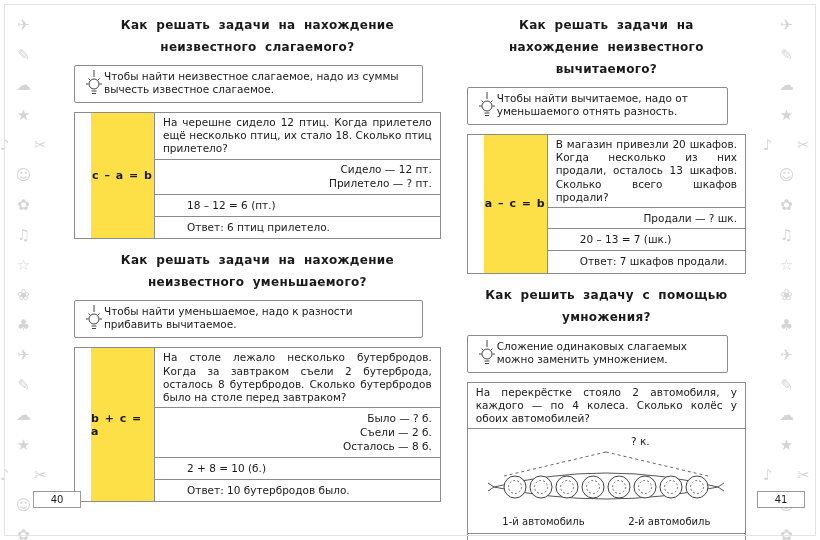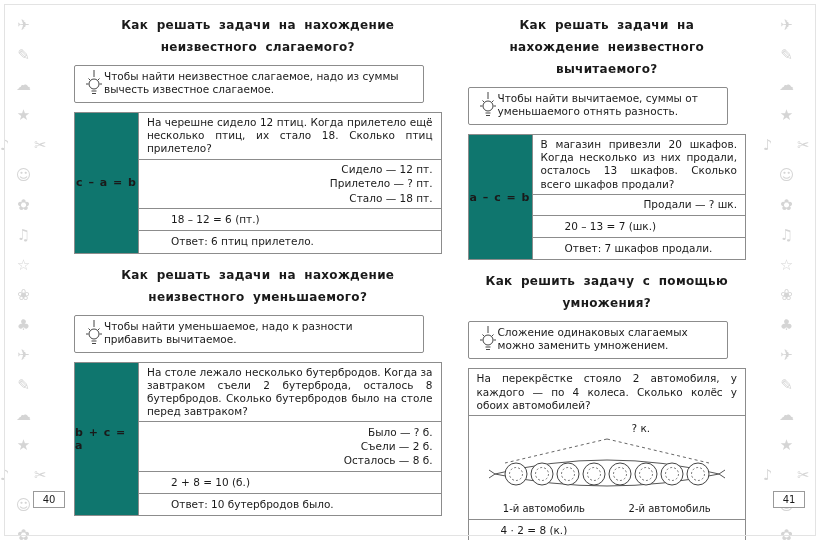--- a/index.html
+++ b/index.html
@@ -67,28 +67,29 @@
   .ptable {
     border:1.3px solid #8c8c8c;
     display:flex;
     margin:0 1px 10px 1px;
     background:#fff;
   }
   .ptable.column { flex-direction:column; }
 
   .formula-cell {
     flex:0 0 64px;
-    background:#0f766e;
+    background:#fde047;
     border-right:1.3px solid #8c8c8c;
     display:flex;
     align-items:center;
     justify-content:center;
     font-weight:bold;
     font-size:11px;
     letter-spacing:1px;
+    margin-left:16px;
   }
   .rows { flex:1 1 auto; display:flex; flex-direction:column; }
   .row {
     padding:3px 8px;
     font-size:10.5px;
     line-height:13.2px;
     border-top:1.3px solid #8c8c8c;
   }
   .rows .row:first-child, .ptable.column .row:first-child { border-top:none; }
   .row.problem { text-align:justify; }
@@ -104,21 +105,21 @@
     display:flex;
     justify-content:space-between;
     font-size:10px;
     margin-top:2px;
     padding:0 14px;
   }
 
   .page-num {
     position:absolute;
     bottom:32px;
-    width:32px; height:17px;
+    width:48px; height:17px;
     border:1px solid #9a9a9a;
     background:#fff;
     display:flex; align-items:center; justify-content:center;
     font-size:10px;
   }
   .page-num.pn-left  { left:33px; }
   .page-num.pn-right { right:15px; }
 </style>
 </head>
 <body>
@@ -145,21 +146,20 @@
         </svg>
         <div class="tip-text">Чтобы найти неизвестное слагаемое, надо из суммы вычесть известное слагаемое.</div>
       </div>
       <div class="ptable">
         <div class="formula-cell">c – a = b</div>
         <div class="rows">
           <div class="row problem">На черешне сидело 12 птиц. Когда прилетело ещё несколько птиц, их стало 18. Сколько птиц прилетело?</div>
           <div class="row given">
             <div>Сидело — 12 пт.</div>
             <div>Прилетело — ? пт.</div>
-            <div>Стало — 18 пт.</div>
           </div>
           <div class="row solution">18 – 12 = 6 (пт.)</div>
           <div class="row answer">Ответ: 6 птиц прилетело.</div>
         </div>
       </div>
     </div>
 
     <div class="section">
       <div class="title">Как решать задачи на нахождение неизвестного уменьшаемого?</div>
       <div class="tipbox">
@@ -199,21 +199,21 @@
         <svg class="lamp" width="20" height="28" viewBox="0 0 20 28">
           <line x1="10" y1="0" x2="10" y2="7" stroke="#444" stroke-width="1"></line>
           <circle cx="10" cy="14" r="5" fill="none" stroke="#444" stroke-width="1"></circle>
           <line x1="2" y1="14" x2="4.5" y2="14" stroke="#444" stroke-width="1"></line>
           <line x1="15.5" y1="14" x2="18" y2="14" stroke="#444" stroke-width="1"></line>
           <line x1="4.5" y1="8.5" x2="6.3" y2="10.3" stroke="#444" stroke-width="1"></line>
           <line x1="13.7" y1="10.3" x2="15.5" y2="8.5" stroke="#444" stroke-width="1"></line>
           <line x1="7.5" y1="21" x2="12.5" y2="21" stroke="#444" stroke-width="1"></line>
           <line x1="8" y1="23.5" x2="12" y2="23.5" stroke="#444" stroke-width="1"></line>
         </svg>
-        <div class="tip-text">Чтобы найти вычитаемое, суммы от уменьшаемого отнять разность.</div>
+        <div class="tip-text">Чтобы найти вычитаемое, надо от уменьшаемого отнять разность.</div>
       </div>
       <div class="ptable">
         <div class="formula-cell">a – c = b</div>
         <div class="rows">
           <div class="row problem">В магазин привезли 20 шкафов. Когда несколько из них продали, осталось 13 шкафов. Сколько всего шкафов продали?</div>
           <div class="row given">
             <div>Продали — ? шк.</div>
           </div>
           <div class="row solution">20 – 13 = 7 (шк.)</div>
           <div class="row answer">Ответ: 7 шкафов продали.</div>

